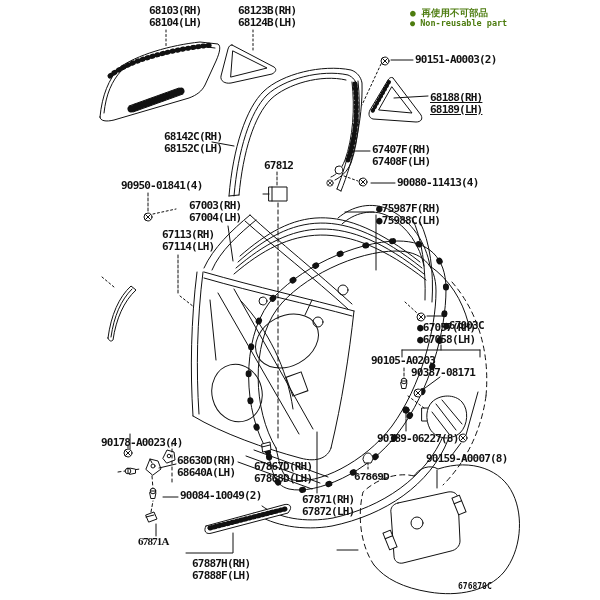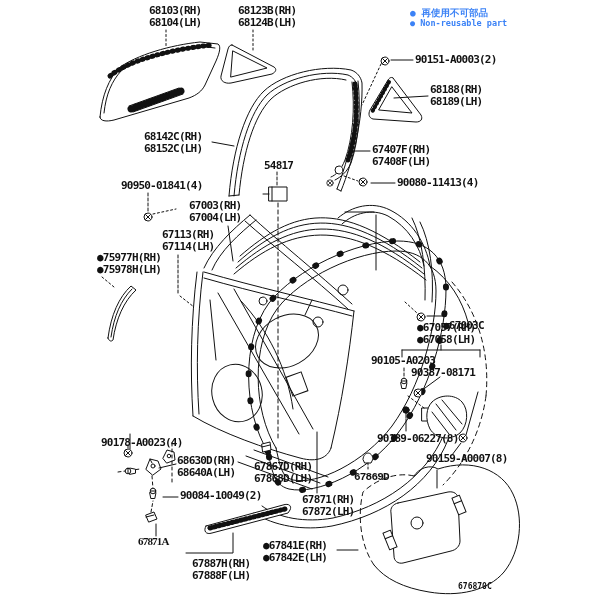--- a/index.html
+++ b/index.html
@@ -2,21 +2,21 @@
 <html><head>
 <meta charset="utf-8">
 <style>
   html,body{margin:0;padding:0;background:#fff;}
   .page{position:relative;width:600px;height:600px;background:#ffffff;overflow:hidden;
         font-family:"DejaVu Sans Mono",monospace;}
   .drawing{position:absolute;left:0;top:0;}
   .labels{position:absolute;left:0;top:0;width:600px;height:448px;pointer-events:none;}
   .plabel{position:absolute;font:bold 11px/11.5px "DejaVu Sans Mono",monospace;
           letter-spacing:-0.8px;color:#111;white-space:nowrap;}
-  .legend{position:absolute;left:410px;top:7px;color:#3b82f6;white-space:nowrap;}
+  .legend{position:absolute;left:410px;top:7px;color:#4d7c0f;white-space:nowrap;}
   .legend .jp{font:bold 9.5px/11px "DejaVu Sans Mono",monospace;}
   .legend .en{font:bold 8.5px/10px "DejaVu Sans Mono",monospace;}
   .figcode{position:absolute;left:458px;top:582px;font:bold 8px/9px "DejaVu Sans Mono",monospace;
            color:#111;letter-spacing:0;}
 </style>
 </head>
 <body>
 
 <div class="page">
 
@@ -238,53 +238,53 @@
         <div>68103(RH)</div>
         <div>68104(LH)</div>
       </div>
       <div class="plabel" style="left: 238px; top: 5px; text-align: right;">
         <div>68123B(RH)</div>
         <div>68124B(LH)</div>
       </div>
       <div class="plabel" style="left: 415px; top: 54px;">
         <div>90151-A0003(2)</div>
       </div>
-      <div class="plabel" style="left: 430px; top: 84px;">
+      <div class="plabel" style="left: 430px; top: 92px; text-decoration: underline;">
         <div>68188(RH)</div>
         <div>68189(LH)</div>
       </div>
-      <div class="plabel" style="left: 144px; top: 131px;">
+      <div class="plabel" style="left: 164px; top: 131px;">
         <div>68142C(RH)</div>
         <div>68152C(LH)</div>
       </div>
       <div class="plabel" style="left: 372px; top: 144px;">
         <div>67407F(RH)</div>
         <div>67408F(LH)</div>
       </div>
       <div class="plabel" style="left: 264px; top: 160px;">
-        <div>54817</div>
+        <div>67812</div>
       </div>
       <div class="plabel" style="left: 397px; top: 177px;">
         <div>90080-11413(4)</div>
       </div>
       <div class="plabel" style="left: 121px; top: 180px;">
         <div>90950-01841(4)</div>
       </div>
       <div class="plabel" style="left: 189px; top: 200px;">
         <div>67003(RH)</div>
         <div>67004(LH)</div>
       </div>
+      <div class="plabel" style="left: 376px; top: 203px;">
+        <div>●75987F(RH)</div>
+        <div>●75988C(LH)</div>
+      </div>
       <div class="plabel" style="left: 162px; top: 229px;">
         <div>67113(RH)</div>
         <div>67114(LH)</div>
       </div>
-      <div class="plabel" style="left: 97px; top: 252px;">
-        <div>●75977H(RH)</div>
-        <div>●75978H(LH)</div>
-      </div>
       <div class="plabel" style="left: 443px; top: 320px;">
         <div>●67003C</div>
       </div>
       <div class="plabel" style="left: 417px; top: 322px;">
         <div>●67057(RH)</div>
         <div>●67058(LH)</div>
       </div>
       <div class="plabel" style="left: 371px; top: 355px;">
         <div>90105-A0203</div>
       </div>
@@ -313,24 +313,20 @@
       </div>
       <div class="plabel" style="left: 180px; top: 490px;">
         <div>90084-10049(2)</div>
       </div>
       <div class="plabel" style="left: 302px; top: 494px;">
         <div>67871(RH)</div>
         <div>67872(LH)</div>
       </div>
       <div class="plabel" style="left: 138px; top: 536px; font-family: Liberation Serif, serif;">
         <div>67871A</div>
-      </div>
-      <div class="plabel" style="left: 263px; top: 540px;">
-        <div>●67841E(RH)</div>
-        <div>●67842E(LH)</div>
       </div>
       <div class="plabel" style="left: 192px; top: 558px; text-align: right;">
         <div>67887H(RH)</div>
         <div>67888F(LH)</div>
       </div>
     </div>
 
 <div class="legend">
   <div class="jp">● 再使用不可部品</div>
   <div class="en">● Non-reusable part</div>

